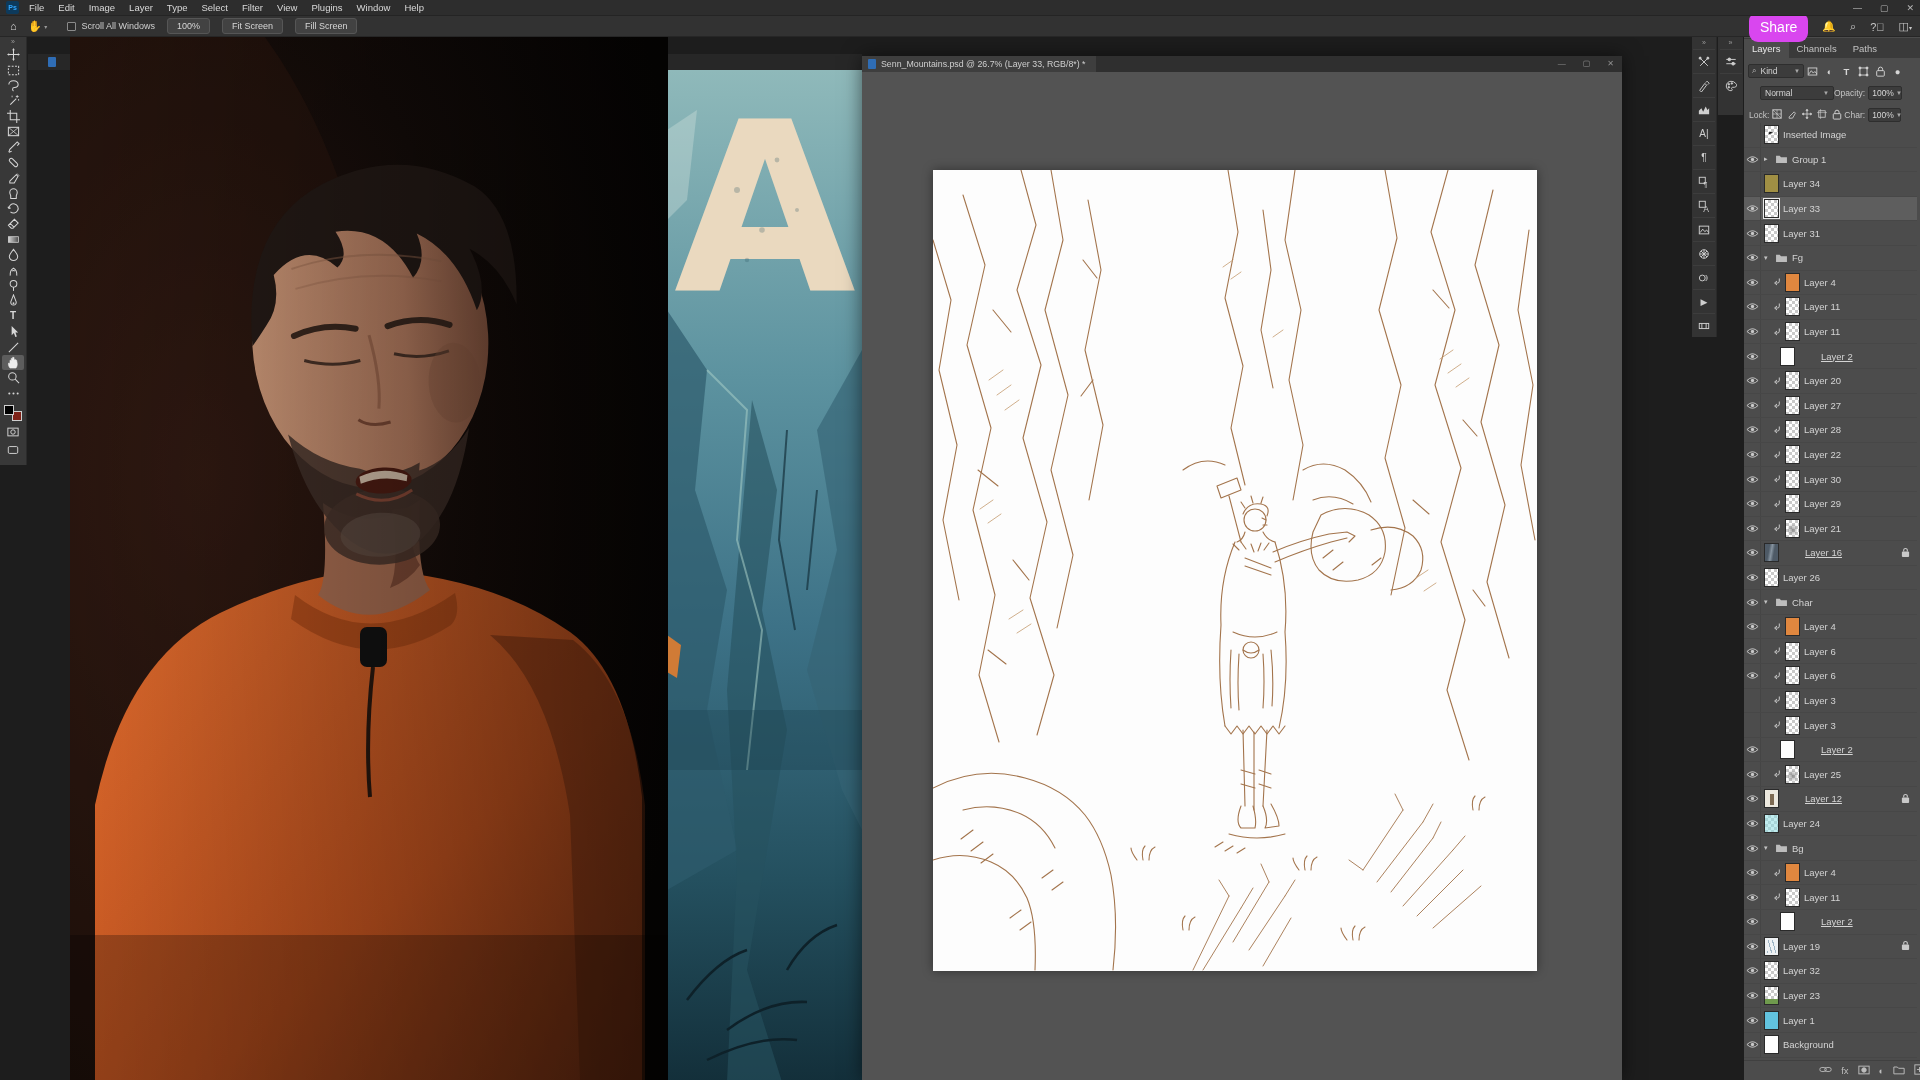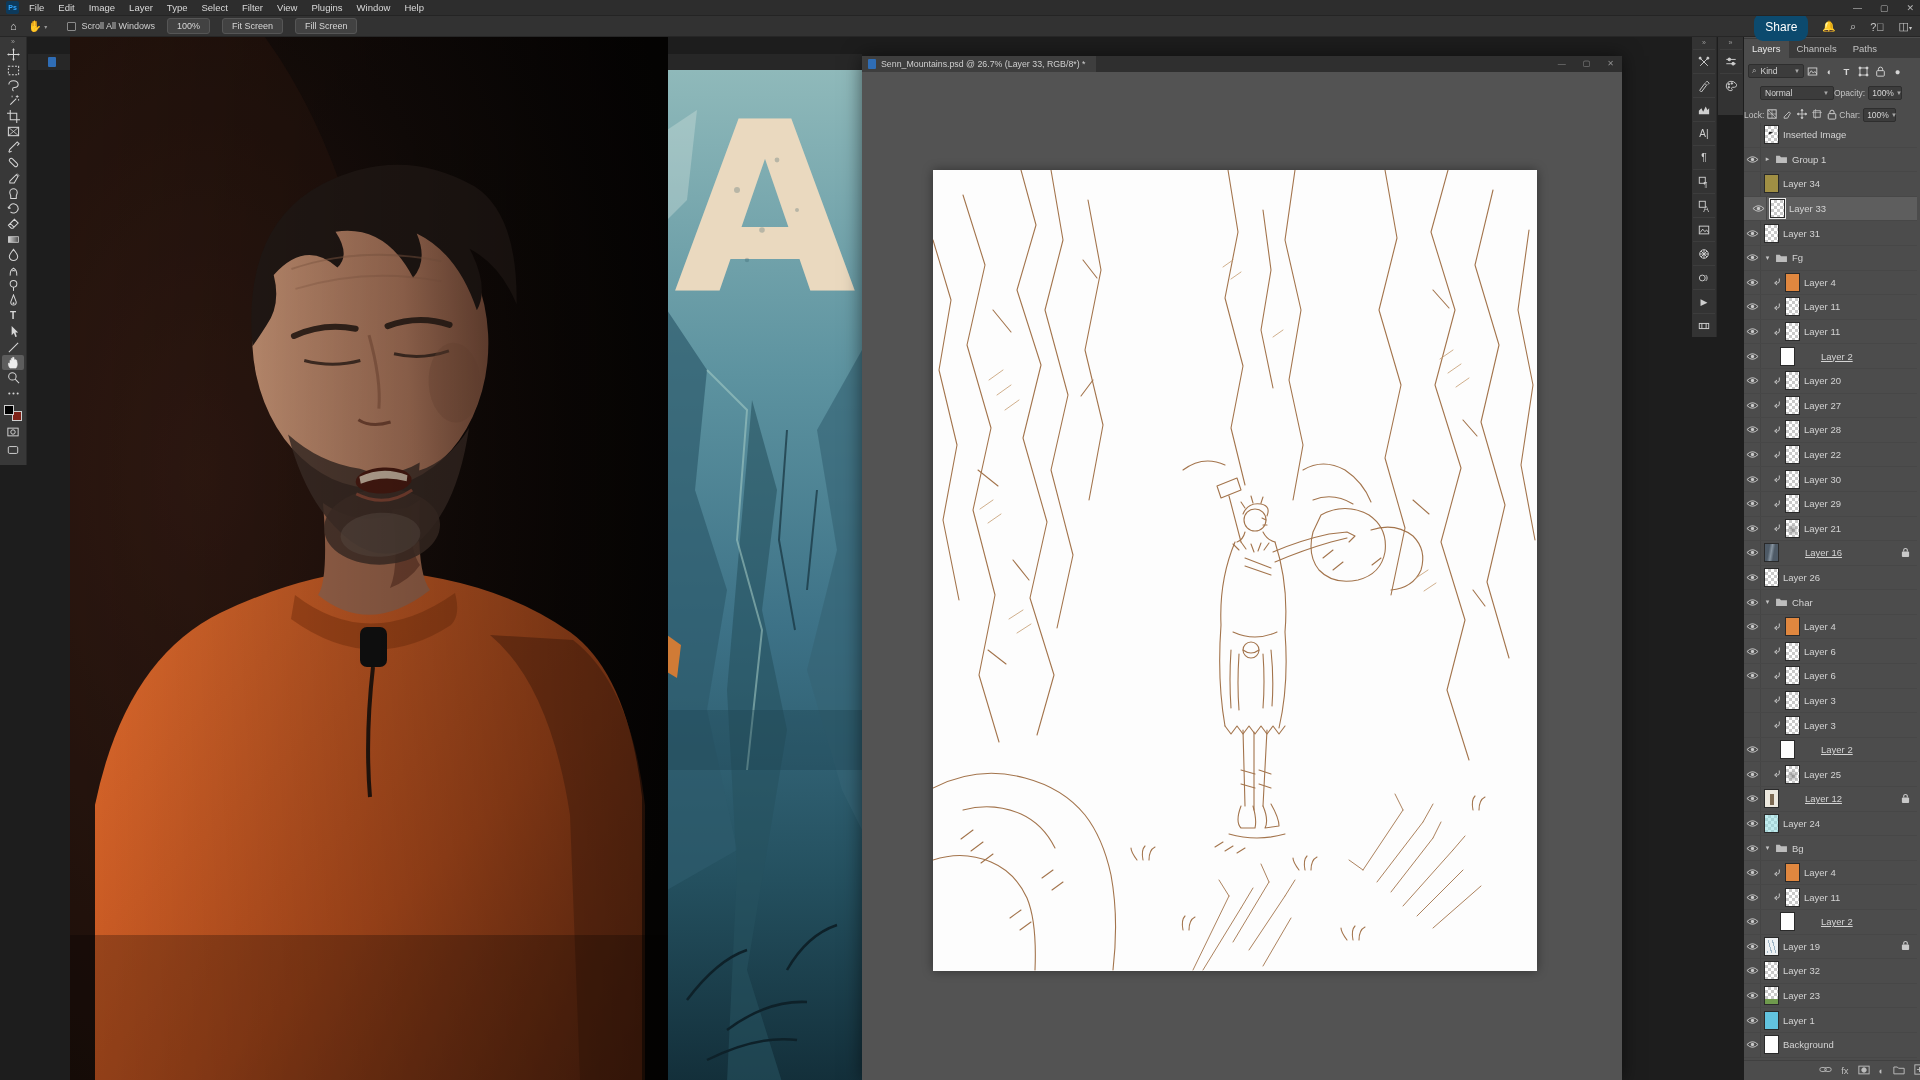--- a/index.html
+++ b/index.html
@@ -21,21 +21,21 @@
   .optionsbar { position:absolute; left:0; top:16px; width:1920px; height:21px; background:#323232;
     display:flex; align-items:center; z-index:59; border-bottom:1px solid #262626; }
   .ob-ic { color:#cfcfcf; font-size:11px; margin-left:12px; }
   .ob-home { margin-left:10px; }
   .ob-chk { display:flex; align-items:center; margin-left:20px; gap:5px; }
   .ob-chk .box { width:9px; height:9px; border:1px solid #8a8a8a; background:#2c2c2c; border-radius:1px; }
   .ob-chk span.lbl { color:#cfcfcf; font-size:9px; }
   .ob-btn { background:#424242; border:1px solid #565656; border-radius:3px; color:#d6d6d6;
     font-size:9px; padding:2px 9px; margin-left:12px; }
   .ob-right { position:absolute; right:8px; top:0; height:21px; display:flex; align-items:center; gap:14px; }
-  .share-btn { background:#0c4a6e; color:#fff; font-size:12px; border-radius:9px; padding:7px 11px; }
+  .share-btn { background:#d946ef; color:#fff; font-size:14px; border-radius:9px; padding:7px 11px; }
   .ob-right .ric { color:#c9c9c9; font-size:11px; }
 
   
   .toolbar { position:absolute; left:0; top:37px; width:27px; height:428px; background:#383838;
     z-index:58; border-right:1px solid #2b2b2b; display:flex; flex-direction:column; align-items:center; }
   .tb-head { color:#9a9a9a; font-size:7px; height:10px; line-height:10px; }
   .tool { width:22px; height:15.4px; display:flex; align-items:center; justify-content:center; border-radius:2px; }
   .tool svg { stroke:#d6d6d6; fill:none; stroke-width:1.1; }
   .tool.active { background:#5d5d5d; }
   .tool .tt { color:#d6d6d6; font-size:10px; font-weight:bold; line-height:10px; }
@@ -101,24 +101,24 @@
   .valbox { margin-left:3px; width:34px; height:14px; background:#3c3c3c; border:1px solid #2e2e2e;
     border-radius:2px; display:flex; align-items:center; padding:0 3px; gap:2px; }
   .valbox span.v { color:#d6d6d6; font-size:8.5px; flex:1; text-align:right; }
   .valbox .dd { color:#a8a8a8; font-size:6px; }
   .lp-lock { position:absolute; left:0; top:70px; width:100%; height:20px; display:flex; align-items:center; }
   .lockic { color:#d6d6d6; font-size:9px; width:15px; text-align:center; }
   .lockic svg { stroke:#d6d6d6; fill:none; stroke-width:1.1; }
 
   .llist { position:absolute; left:0; top:88px; width:173px; height:935px; overflow:hidden; }
   .lrow { position:relative; height:24.6px; display:flex; align-items:center; border-bottom:1px solid #474747; }
-  .lrow.sel { background:#5e5e5e;padding-left:6px; }
+  .lrow.sel { background:#5e5e5e; }
   .eyebox { width:17px; height:100%; display:flex; align-items:center; justify-content:center;
     border-right:1px solid #454545; flex:none; }
-  .rowbody { display:flex; align-items:center; flex:1; height:100%; padding-left:3px; gap:4px; min-width:0;text-align:center; }
+  .rowbody { display:flex; align-items:center; flex:1; height:100%; padding-left:3px; gap:4px; min-width:0; }
   .caret { color:#c2c2c2; font-size:7px; width:7px; }
   .ind { width:12px; flex:none; }
   .clipw { width:9px; flex:none; display:flex; justify-content:flex-end; margin-left:8px; }
   .thumb { width:15px; height:19px; border:1px solid #2a2a2a; flex:none; position:relative; }
   .thumb.tsel { outline:1px solid #e8e8e8; }
   .t-checker, .t-checker-cursor, .t-sketchgray, .t-tealchecker, .t-greenchecker {
     background-color:#fff;
     background-image:
       linear-gradient(45deg,#c9c9c9 25%,transparent 25%,transparent 75%,#c9c9c9 75%),
       linear-gradient(45deg,#c9c9c9 25%,transparent 25%,transparent 75%,#c9c9c9 75%);
@@ -653,21 +653,21 @@
         <span class="v">Normal</span>
         <span class="dd">▼</span>
       </div>
       <span class="lp-lab">Opacity:</span>
       <div class="valbox">
         <span class="v">100%</span>
         <span class="dd">▼</span>
       </div>
     </div>
     <div class="lp-lock">
-      <span class="lp-lab" style="">Lock:</span>
+      <span class="lp-lab" style="margin-left:5px;">Lock:</span>
       <span class="lockic"><svg width="10" height="10" viewBox="0 0 12 12">
             <rect x="1" y="1" width="10" height="10"></rect>
             <path d="M1 6h10M6 1v10M1 1l10 10" stroke-width=".7"></path>
           </svg></span>
       <span class="lockic"><svg width="10" height="10" viewBox="0 0 14 14">
             <path d="M3 11 10 4l1.8 1.8L7.8 12.8 3 13z"></path>
           </svg></span>
       <span class="lockic"><svg width="10" height="10" viewBox="0 0 14 14">
             <path d="M7 1.5v11M1.5 7h11M7 0 5.6 2.3h2.8zM7 14 5.6 11.7h2.8zM0 7l2.3-1.4v2.8zM14 7l-2.3-1.4v2.8z"></path>
           </svg></span>

